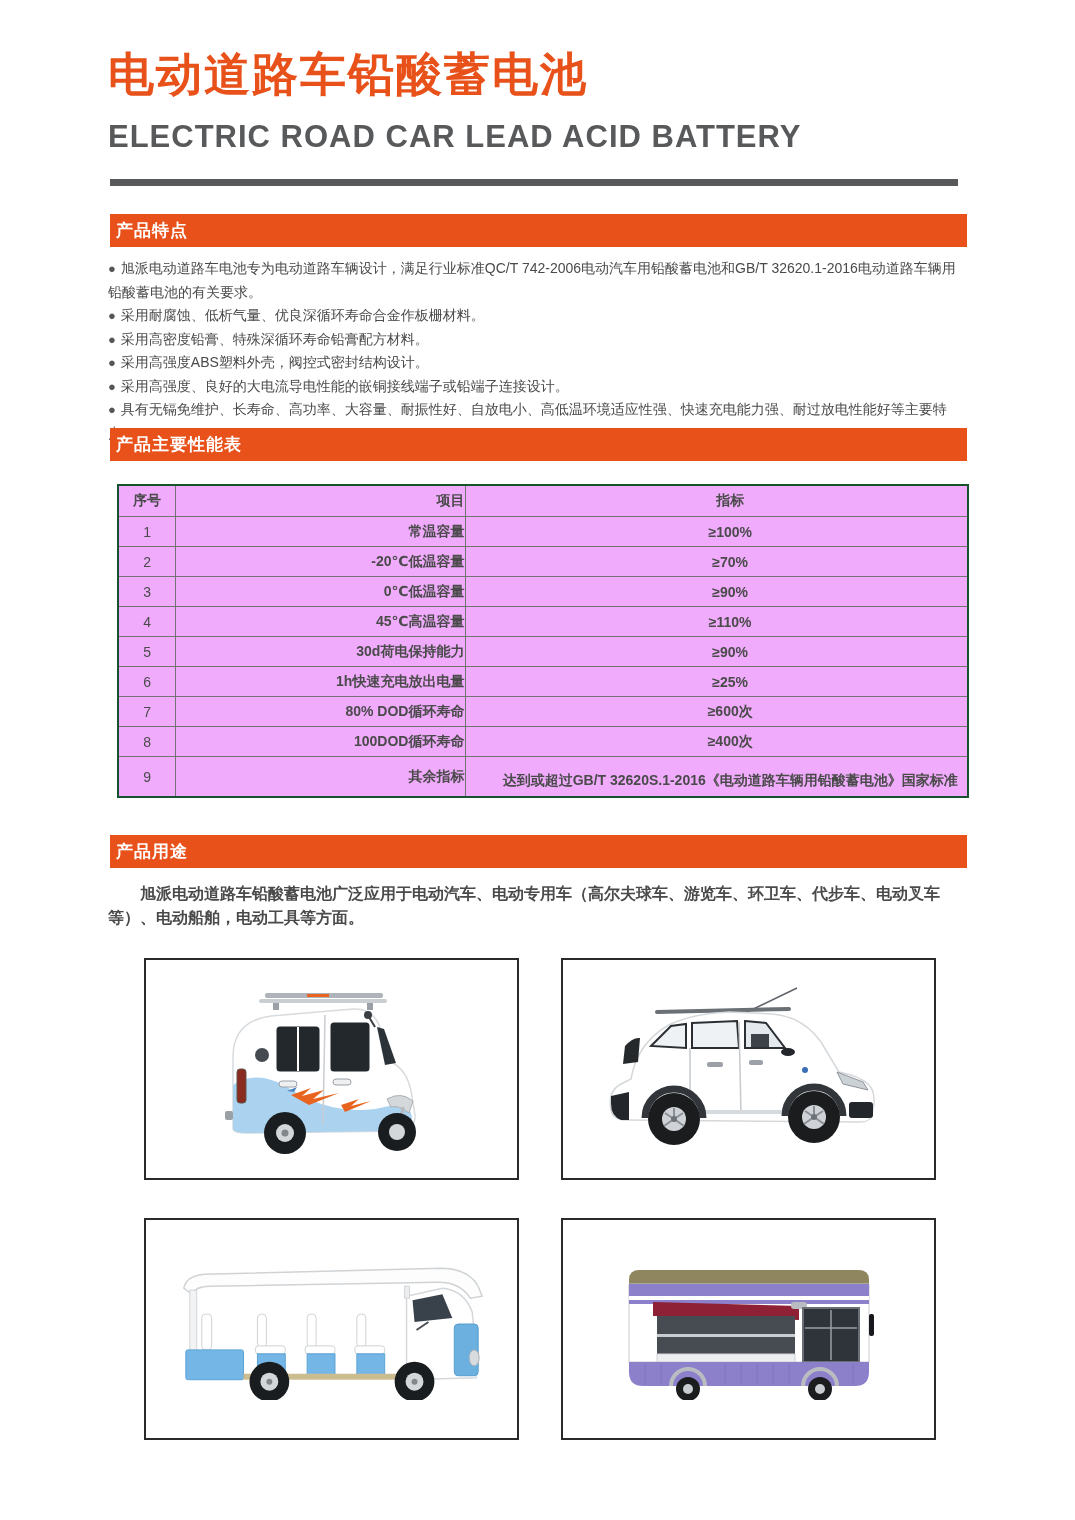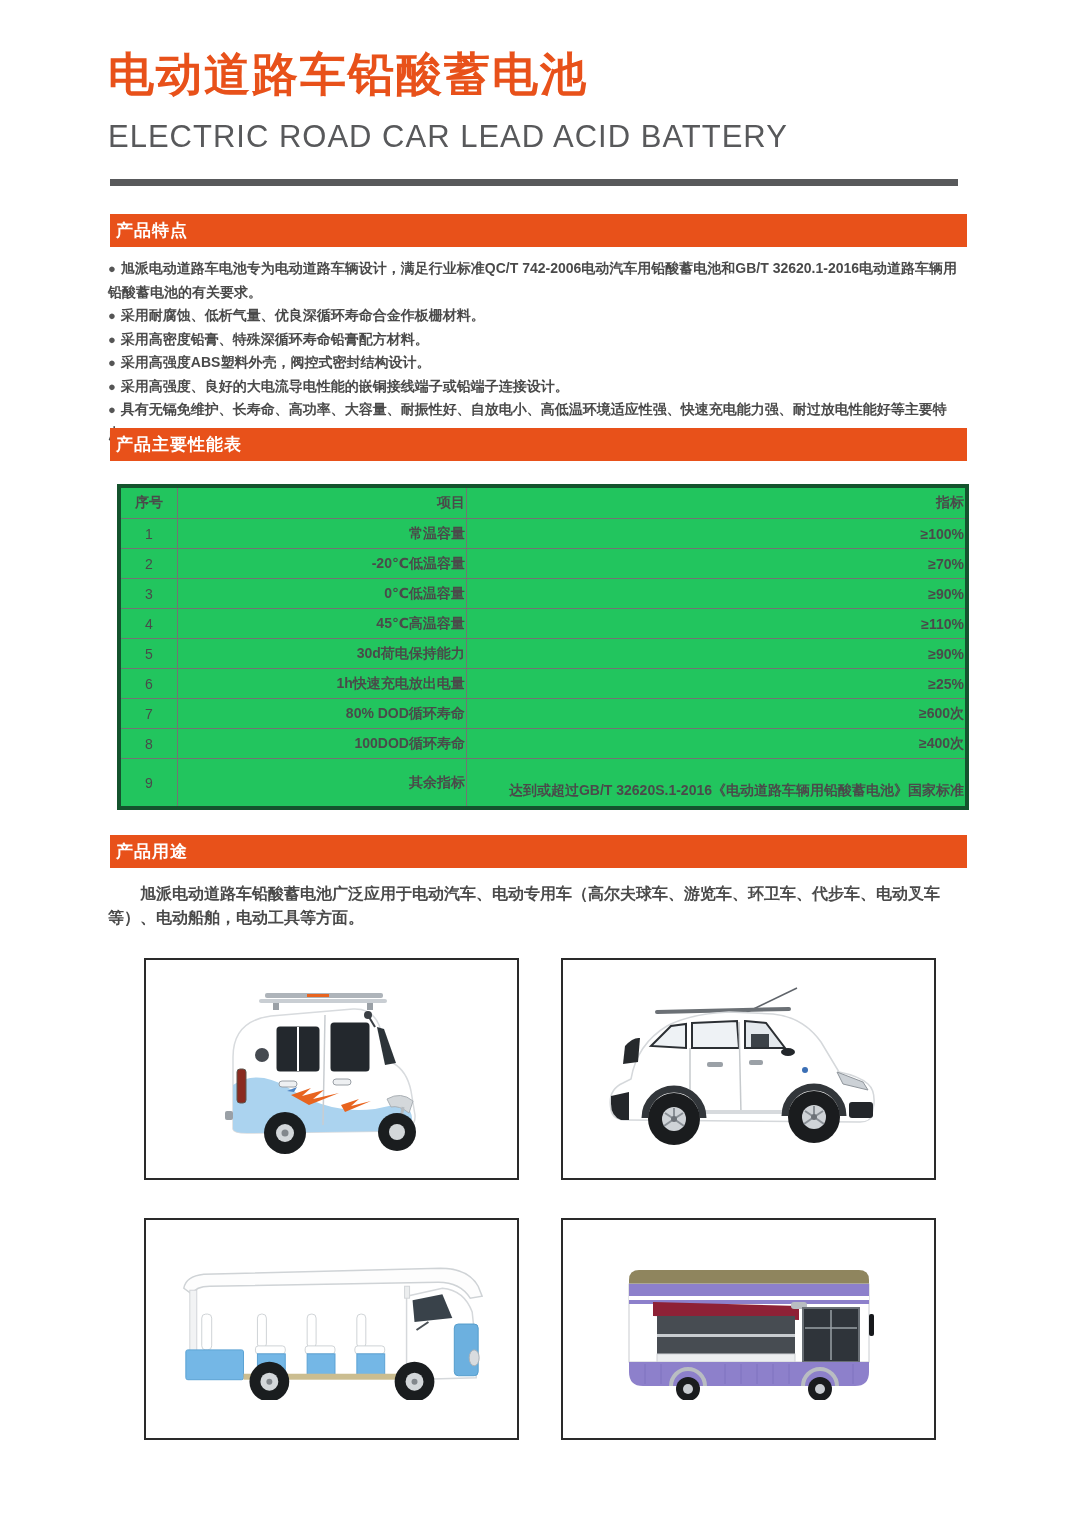--- a/index.html
+++ b/index.html
@@ -6,49 +6,49 @@
   .page{
     position:relative;width:1075px;height:1520px;background:#ffffff;overflow:hidden;
     font-family:"Liberation Sans","DejaVu Sans",sans-serif;color:#4a4a4a;
   }
   .title-zh{
     position:absolute;left:108px;top:44px;margin:0;
     font-size:46px;font-weight:900;letter-spacing:2px;color:#e8511a;white-space:nowrap;
   }
   .title-en{
     position:absolute;left:108px;top:119px;
-    font-size:31px;font-weight:400;letter-spacing:1px;color:#58595b;white-space:nowrap;
+    font-size:31px;font-weight:700;letter-spacing:1px;color:#58595b;white-space:nowrap;
   }
   .rule{position:absolute;left:110px;top:179px;width:848px;height:7px;background:#58595b;}
   .section-bar{
     position:absolute;left:110px;width:857px;height:33px;box-sizing:border-box;
     background:#e8511a;color:#ffffff;font-size:17px;font-weight:700;
     line-height:34px;padding-left:6px;letter-spacing:1px;
   }
   #bar-features{top:214px;}
   #bar-performance{top:428px;}
   #bar-usage{top:835px;}
   .features{position:absolute;left:108px;top:257px;width:858px;
-    font-size:14px;font-weight:700;line-height:23.5px;color:#4a4a4a;}
+    font-size:14px;font-weight:400;line-height:23.5px;color:#4a4a4a;}
   .bullet{margin:0;}
   .bullet .dot{font-size:13px;margin-right:5px;color:#555555;}
   table.perf{
     position:absolute;left:117px;top:484px;width:852px;border-collapse:collapse;
-    font-size:14px;font-weight:700;color:#4a4a4a;background:#22c55e;
-    border:4px solid #14532d;
+    font-size:14px;font-weight:700;color:#4a4a4a;background:#f0abfc;
+    border:2px solid #14532d;
   }
   table.perf th,table.perf td{border:1px solid #737373;}
   table.perf th{height:28px;font-weight:700;}
   table.perf td{height:27px;}
   .c-num{width:58px;text-align:center;}
   td.c-num{font-weight:400;}
   .c-item{width:284px;text-align:right;padding-left:24px;}
-  .c-ind{width:510px;text-align:right;padding-left:28px;}
+  .c-ind{width:510px;text-align:center;padding-left:28px;}
   tr.tall td{height:auto;}
-  tr.tall td.c-ind{line-height:21px;padding-top:21px;padding-bottom:5px;}
+  tr.tall td.c-ind{line-height:21px;padding-top:13px;padding-bottom:5px;}
   .usage{
     position:absolute;left:108px;top:882px;width:860px;margin:0;
     font-size:16px;font-weight:700;line-height:24px;text-indent:2em;color:#4a4a4a;
   }
   .imgbox{
     position:absolute;width:375px;height:222px;box-sizing:border-box;
     border:2px solid #2a2a2a;background:#ffffff;
     display:flex;align-items:center;justify-content:center;
   }
   #img-tricycle{left:144px;top:958px;}

